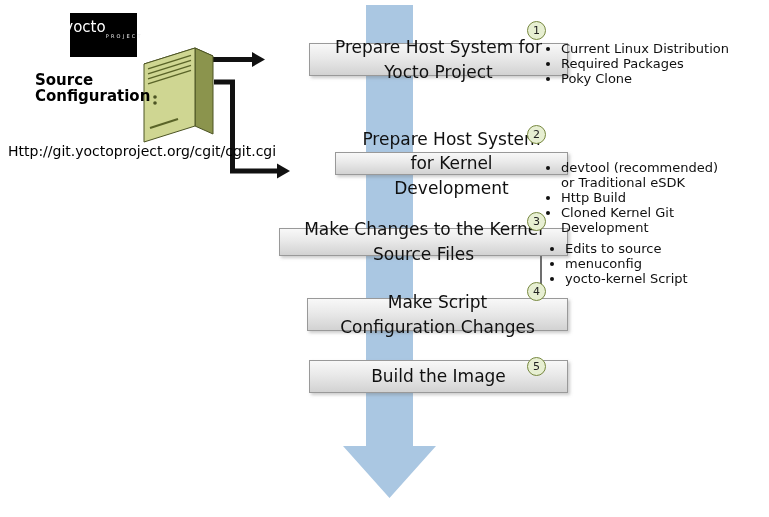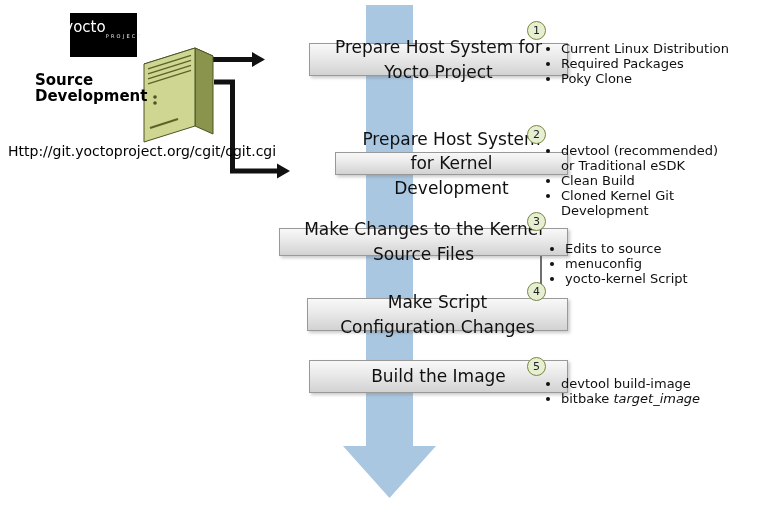--- a/index.html
+++ b/index.html
@@ -73,21 +73,21 @@
 
   
   .bullets {
     position: absolute;
     list-style: disc outside;
     padding-left: 13px;
     font-size: 13px; color: #101010;
   }
   .bullets li { line-height: 15px; }
   #list1 { left: 548px; top: 41px;  width: 200px; }
-  #list2 { left: 548px; top: 143px; width: 185px; }
+  #list2 { left: 548px; top: 160px; width: 185px; }
   #list34 { left: 552px; top: 241px; width: 160px; }
   #list5 { left: 548px; top: 376px; width: 198px; }
 </style>
 </head>
 <body>
 
 <div id="canvas">
 
   <svg class="layer" width="769" height="517" viewBox="0 0 769 517">
 
@@ -131,21 +131,21 @@
     </g>
 
     <circle cx="17" cy="57" r="1.8" fill="#4c5424"></circle>
     <circle cx="17" cy="63" r="1.8" fill="#4c5424"></circle>
 
     <line x1="12" y1="88" x2="40" y2="79" stroke="#5a6428" stroke-width="2"></line>
   </svg>
 
   <div id="source-label">
     <div>Source</div>
-    <div>Development</div>
+    <div>Configuration</div>
   </div>
 
   <div id="source-url">Http://git.yoctoproject.org/cgit/cgit.cgi</div>
 
   <div class="box" id="box1">Prepare Host System for Yocto Project</div>
   <div class="box" id="box2">Prepare Host System for Kernel Development</div>
   <div class="box" id="box3">Make Changes to the Kernel Source Files</div>
   <div class="box" id="box4">Make Script Configuration Changes</div>
   <div class="box" id="box5">Build the Image</div>
 
@@ -156,28 +156,24 @@
   <div class="circle" id="c5">5</div>
 
   <ul class="bullets" id="list1">
     <li>Current Linux Distribution</li>
     <li>Required Packages</li>
     <li>Poky Clone</li>
   </ul>
 
   <ul class="bullets" id="list2">
     <li>devtool (recommended) or Traditional eSDK</li>
-    <li>Clean Build</li>
+    <li>Http Build</li>
     <li>Cloned Kernel Git Development</li>
   </ul>
 
   <ul class="bullets" id="list34">
     <li>Edits to source</li>
     <li>menuconfig</li>
     <li>yocto-kernel Script</li>
   </ul>
 
-  <ul class="bullets" id="list5">
-    <li>devtool build-image</li>
-    <li><span>bitbake </span><em>target_image</em></li>
-  </ul>
 
 </div>
 
 </body></html>

